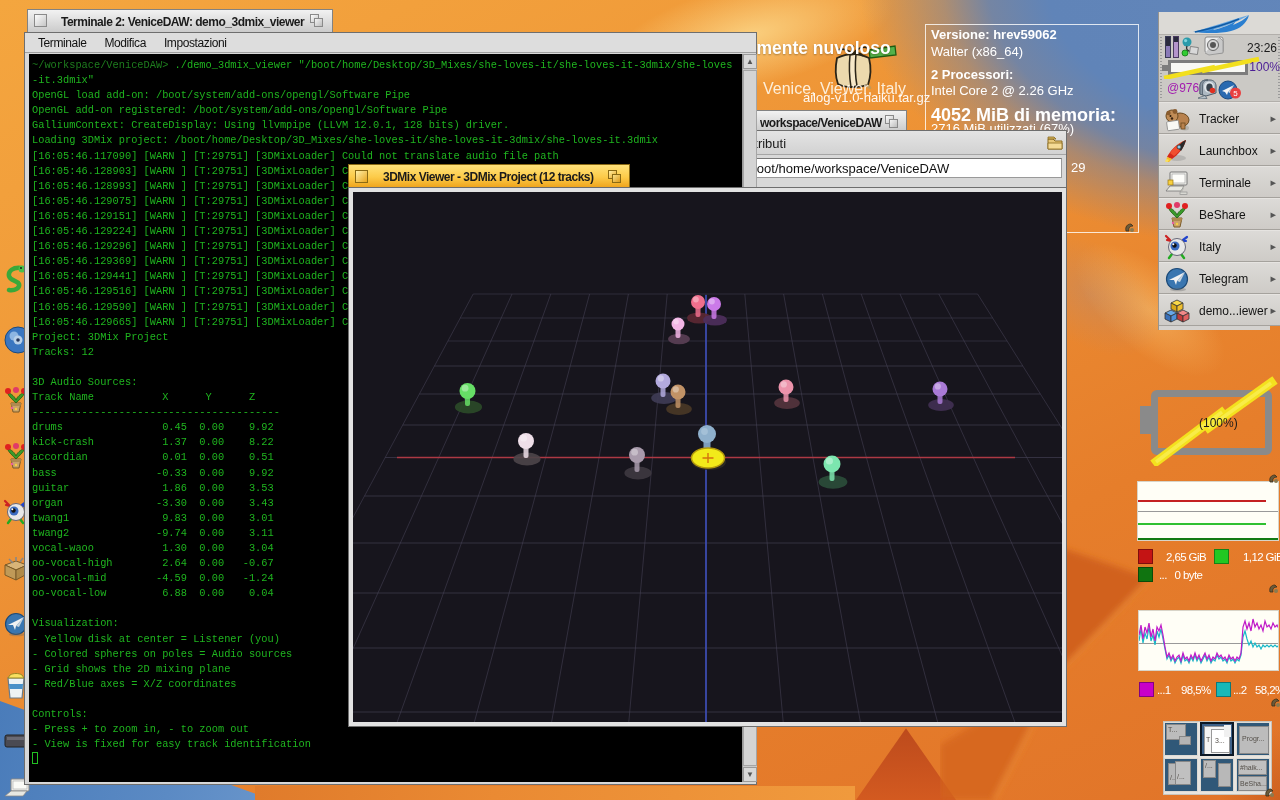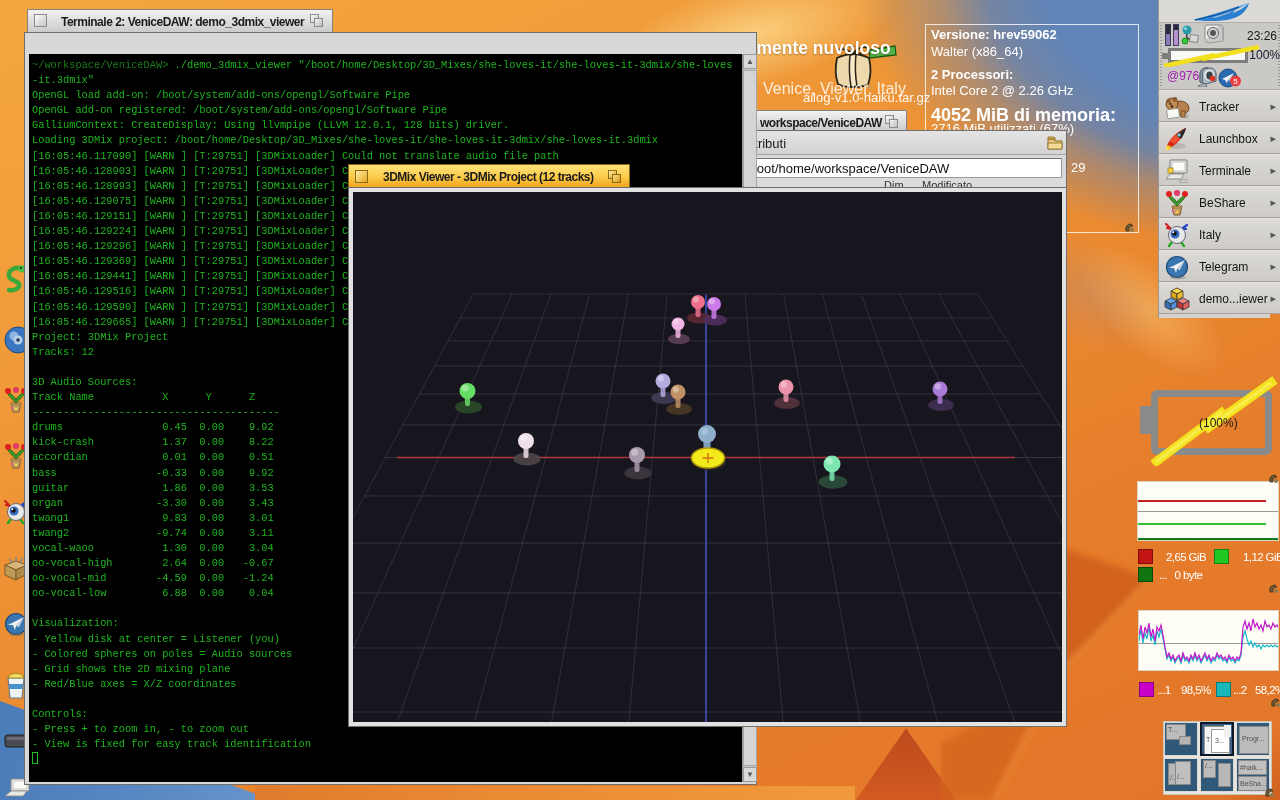--- a/index.html
+++ b/index.html
@@ -148,34 +148,31 @@
         <div class="abs" style="left:41px;top:5px;font-size:13px;color:#1a1a1a">Attributi</div>
         <div class="abs" style="left:346px;top:4px"><svg width="16" height="16" viewBox="0 0 16 16">
             <path d="M1 4 L6 4 L8 6 L15 6 L15 14 L1 14 Z" fill="#e8c87a" stroke="#8a6a20" stroke-width="1"></path>
             <path d="M1 8 L15 8 L15 14 L1 14 Z" fill="#f4da96" stroke="#8a6a20" stroke-width="0.8"></path>
             <path d="M1 4 L1 2 L7 2 L9 4 Z" fill="#d4b45e" stroke="#8a6a20" stroke-width="0.8"></path>
           </svg></div>
       </div>
       <div class="abs" style="left:6px;top:27px;width:355px;height:20px;background:#fff;border:1px solid #999;border-top-color:#777">
         <div class="abs" style="left:38px;top:2px;font-size:13px;color:#111;white-space:nowrap">/boot/home/workspace/VeniceDAW</div>
       </div>
-      <div class="abs" style="left:0;top:47px;right:0;height:13px;background:#dcdcdc;border-bottom:1px solid #aaa">
-        <div class="abs" style="left:183px;top:1px;width:32px;overflow:hidden;font-size:11px;color:#333;white-space:nowrap">Dim...</div>
-        <div class="abs" style="left:221px;top:1px;font-size:11px;color:#333">Modificato</div>
-      </div>
     </div>
 <div class="tab" style="left:27px;top:9px;width:306px">
       <div class="tbtn" style="left:6px"></div>
       <div class="ttl" style="left:33px">Terminale 2: VeniceDAW: demo_3dmix_viewer</div>
       <div class="zbtn" style="right:8px">
         <div class="b1"></div>
         <div class="b2"></div>
       </div>
     </div>
 <div class="win" id="term" style="left:24px;top:32px;width:733px;height:753px">
+      <div class="abs" style="left:0;top:0;right:0;height:20px;background:#dddddd;border-bottom:1px solid #9f9f9f"><span class="mi" style="margin-left:4px">Terminale</span><span class="mi">Modifica</span><span class="mi">Impostazioni</span></div>
       <div class="abs" style="left:4px;top:21px;width:713px;height:728px;background:#000;overflow:hidden">
         <pre style="position:absolute;left:3px;top:4px"><span class="pr">~/workspace/VeniceDAW&gt;</span> ./demo_3dmix_viewer "/boot/home/Desktop/3D_Mixes/she-loves-it/she-loves-it-3dmix/she-loves
 -it.3dmix"
 OpenGL load add-on: /boot/system/add-ons/opengl/Software Pipe
 OpenGL add-on registered: /boot/system/add-ons/opengl/Software Pipe
 GalliumContext: CreateDisplay: Using llvmpipe (LLVM 12.0.1, 128 bits) driver.
 Loading 3DMix project: /boot/home/Desktop/3D_Mixes/she-loves-it/she-loves-it-3dmix/she-loves-it.3dmix
 [16:05:46.117090] [WARN ] [T:29751] [3DMixLoader] Could not translate audio file path
 [16:05:46.128903] [WARN ] [T:29751] [3DMixLoader] Could not translate audio file path
 [16:05:46.128993] [WARN ] [T:29751] [3DMixLoader] Could not translate audio file path
@@ -308,21 +305,21 @@
           <circle cx="479.0" cy="272.0" r="8.5" fill="#7ce6af"></circle>
           <circle cx="476.4" cy="269.0" r="3.6" fill="#ffffff" opacity="0.35"></circle>
           <ellipse cx="356" cy="270" rx="17" ry="8" fill="#2c2a24" opacity="0.9"></ellipse>
           <rect x="350.5" y="242" width="7" height="22" rx="2" fill="#7d9cba"></rect>
           <circle cx="354" cy="242" r="9" fill="#8fb0cc"></circle>
           <circle cx="351.5" cy="239.5" r="3.4" fill="#a9c4da" opacity="0.8"></circle>
           <ellipse cx="355" cy="266" rx="16.5" ry="10" fill="#f2ea1a" stroke="#b49a0c" stroke-width="1.5"></ellipse>
           <path d="M349.5 266 L360.5 266 M355 261 L355 271" stroke="#d4720e" stroke-width="1.4"></path>
         </svg></div>
     </div>
-<div class="abs" style="left:1158px;top:0;width:112px;height:318px;background:#d4d2cf;border-left:1px solid #98948e">
+<div class="abs" style="left:1158px;top:12px;width:112px;height:318px;background:#d4d2cf;border-left:1px solid #98948e">
       <div class="abs" style="left:0;top:0;width:122px;height:22px;background:#dcdad6">
         <div class="abs" style="left:32px;top:2px"><svg width="60" height="20" viewBox="0 0 60 20">
             <path d="M2 18 C12 17 20 15 26 12 L22 16 C32 14 40 10 45 7 L42 11 C49 8 54 5 58 1 C56 9 49 15 40 17 C29 20 12 19 2 18 Z" fill="#2b7fd0"></path>
             <path d="M2 18 C16 14 34 8 58 1 C48 7 34 13 16 17 Z" fill="#4a9ae4" opacity="0.8"></path>
             <path d="M4 18 C18 15 34 11 48 5" stroke="#0f5aa4" stroke-width="1.5" fill="none"></path>
           </svg></div>
       </div>
       <div class="abs" style="left:0;top:22px;width:122px;height:68px;background:#cbc9c5;border-top:1px solid #b2afab;border-bottom:1px solid #b2afab;">
         <div class="abs" style="left:1px;top:2px;width:2px;height:62px;background:repeating-linear-gradient(#9a9a9a 0 1px,transparent 1px 3px)"></div>
         <div class="abs" style="right:1px;top:2px;width:2px;height:62px;background:repeating-linear-gradient(#9a9a9a 0 1px,transparent 1px 3px)"></div>
@@ -347,21 +344,21 @@
             <circle cx="11" cy="9" r="5.5" fill="#d5d5d5" stroke="#666" stroke-width="1"></circle>
             <circle cx="11" cy="9" r="3" fill="#555"></circle>
           </svg></div>
         <div class="abs" style="right:4px;top:6px;font-size:12px;color:#1a1a1a">23:26</div>
         <div class="abs" style="left:3px;top:30px;width:10px;height:6px;background:#7d7d7d"></div>
         <div class="abs" style="left:9px;top:25px;width:80px;height:15px;border:3px solid #7d7d7d;background:#f8f8f4"></div>
         <svg class="abs" style="left:3px;top:20px" width="100" height="24" viewBox="0 0 100 24">
           <path d="M2 23 L53 12" fill="none" stroke="#f2df1d" stroke-width="4.5"></path>
           <path d="M40 16 L97 4" fill="none" stroke="#f2df1d" stroke-width="4.5"></path>
         </svg>
-        <div class="abs" style="right:1px;top:25px;font-size:12px;color:#0f172a">100%</div>
+        <div class="abs" style="right:1px;top:25px;font-size:12px;color:#4c1d95">100%</div>
         <div class="abs" style="left:8px;top:46px;font-size:12px;color:#a21caf">@976</div>
         <div class="abs" style="left:37px;top:44px"><svg width="22" height="20" viewBox="0 0 22 20">
             <path d="M4 15 L4 7 C4 3.5 6.5 1 10 1 L14 1 C17.5 1 20 3.5 20 7 L20 14 L10 17 Z" fill="#aeb9c2" stroke="#4e5d6a" stroke-width="1"></path>
             <path d="M4 7 C4 3.5 6.5 1 10 1 L12 1 C8.5 1 6.5 3.5 6.5 7 L6.5 16 L4 15 Z" fill="#8a98a4" stroke="#4e5d6a" stroke-width="0.8"></path>
             <ellipse cx="13" cy="8" rx="5" ry="5.5" fill="#dde4e8"></ellipse>
             <ellipse cx="13.5" cy="8.5" rx="3.2" ry="4" fill="#39434c"></ellipse>
             <circle cx="16.5" cy="11.5" r="2.8" fill="#e03020"></circle>
             <path d="M2 19 L9 16.5 L11 19.5 L4 20 Z" fill="#b8c2ca" stroke="#4e5d6a" stroke-width="0.7"></path>
           </svg></div>
         <div class="abs" style="left:59px;top:45px"><svg width="24" height="20" viewBox="0 0 24 20">

